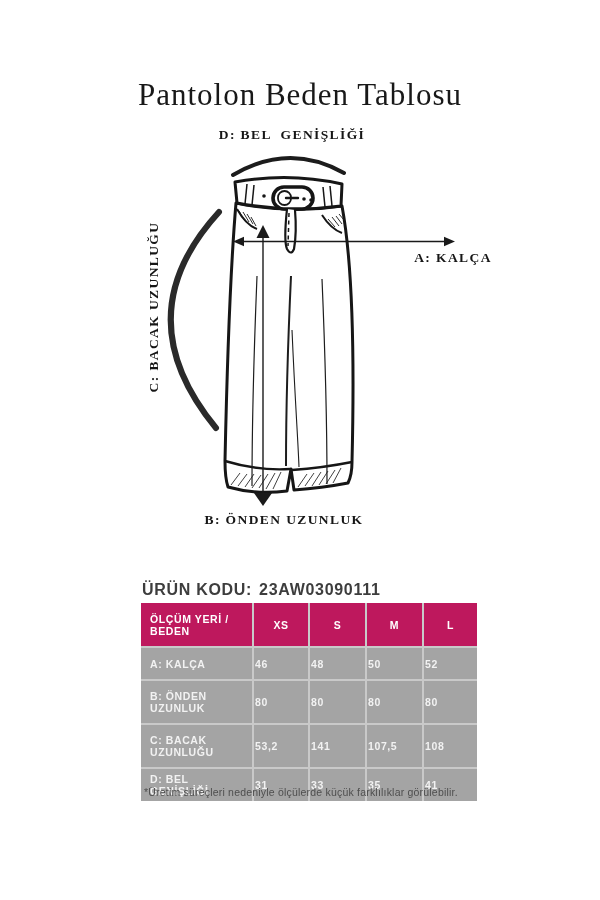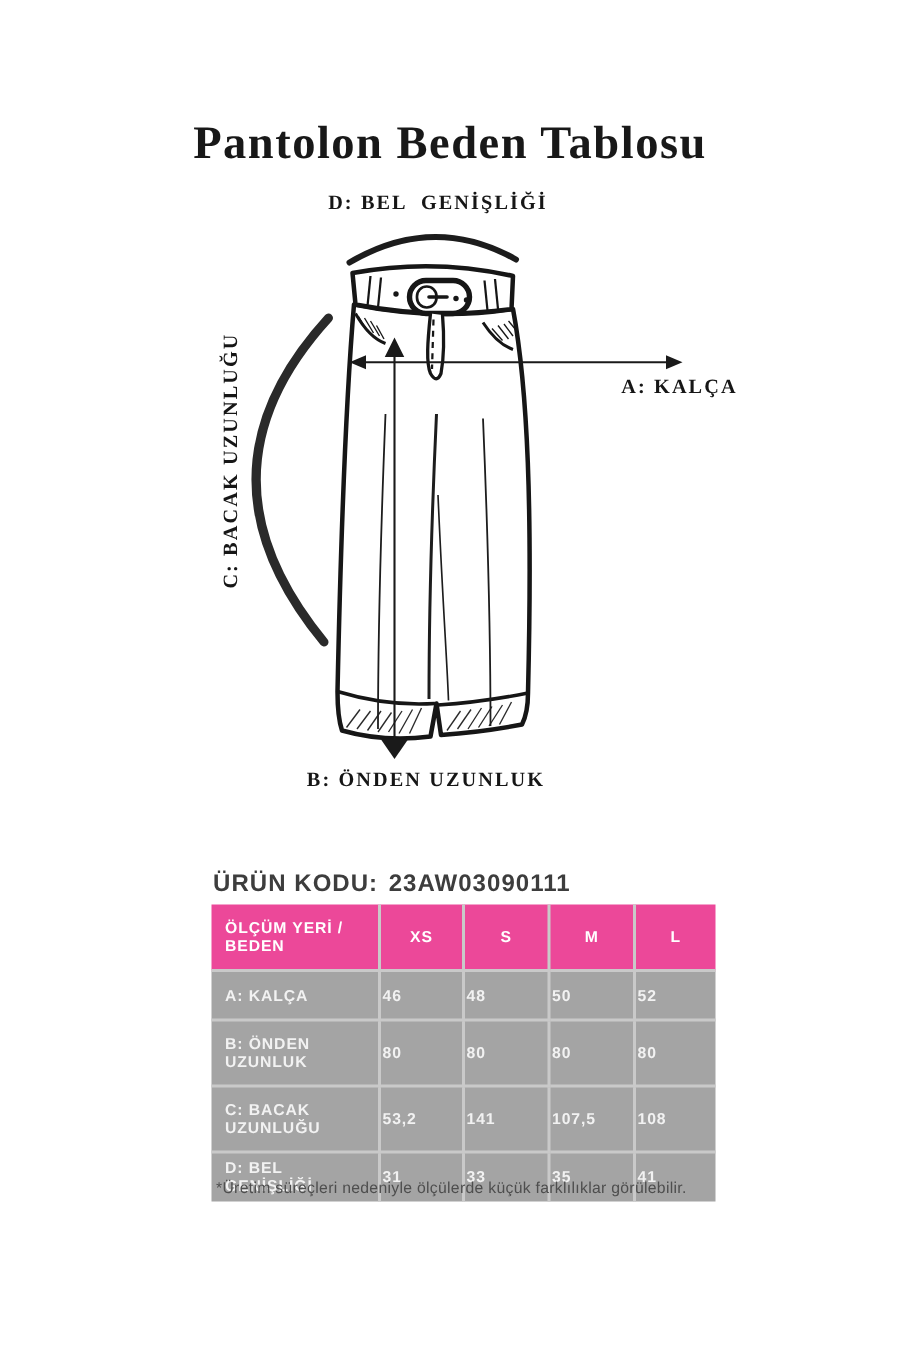--- a/index.html
+++ b/index.html
@@ -2,21 +2,21 @@
 <html><head>
 <meta charset="utf-8">
 <style>
   html,body{margin:0;padding:0;}
   body{
     width:600px;height:900px;background:#ffffff;position:relative;overflow:hidden;
     font-family:"Liberation Sans",sans-serif;color:#1a1a1a;
   }
   .page-title{
     position:absolute;top:56px;left:0;width:600px;text-align:center;
-    font-family:"Liberation Serif",serif;font-weight:700;font-size:31px;
+    font-family:"Liberation Serif",serif;font-weight:400;font-size:31px;
     letter-spacing:1px;color:#181818;
   }
   .diagram{position:absolute;left:0;top:0;width:600px;height:900px;pointer-events:none;}
   .dlabel{
     position:absolute;font-family:"Liberation Serif",serif;font-weight:700;
     font-size:13.5px;letter-spacing:1.4px;color:#161616;white-space:pre;
   }
   .dlabel-d{left:192px;top:127px;width:200px;text-align:center;}
   .dlabel-a{left:403px;top:250px;width:100px;text-align:center;}
   .dlabel-b{left:184px;top:512px;width:200px;text-align:center;}
@@ -31,21 +31,21 @@
   .product-code .pc-value{margin-left:7px;}
   table.size-table{
     position:absolute;left:141px;top:603px;width:336px;
     border-collapse:collapse;border-style:hidden;table-layout:fixed;
   }
   .size-table th,.size-table td{
     border:2px solid #c9c9c9;font-size:10.5px;letter-spacing:0.6px;
     font-weight:600;vertical-align:middle;
   }
   .size-table thead th{
-    background:#ec4899;color:#ffffff;height:35px;text-align:center;
+    background:#be185d;color:#ffffff;height:35px;text-align:center;
   }
   .size-table thead th.rowhead{text-align:left;padding:4px 4px 4px 9px;}
   .size-table tbody td{
     background:#a4a4a4;color:#f2f2f2;
   }
   .size-table tbody td.rowhead{text-align:left;padding:4px 4px 4px 9px;}
   .size-table tbody tr.r-single td{height:23px;}
   .size-table tbody tr.r-double td{height:34px;}
   .footnotes{
     position:absolute;left:144px;top:785px;font-size:10.5px;line-height:15px;

